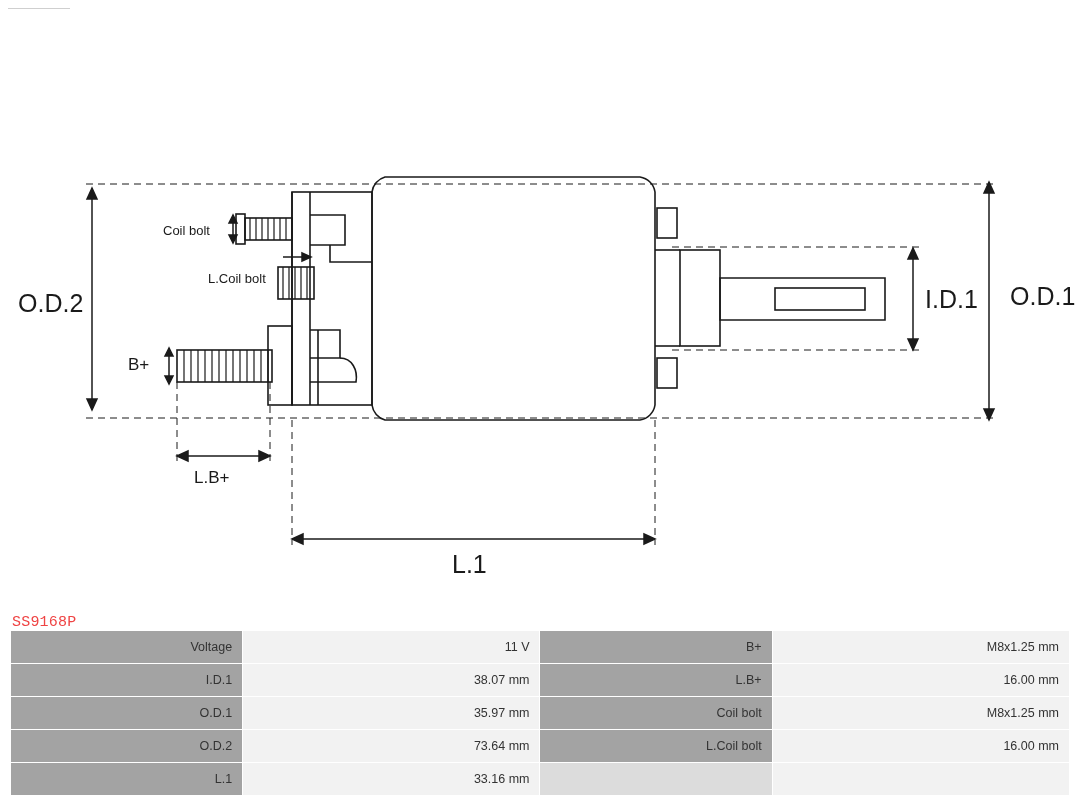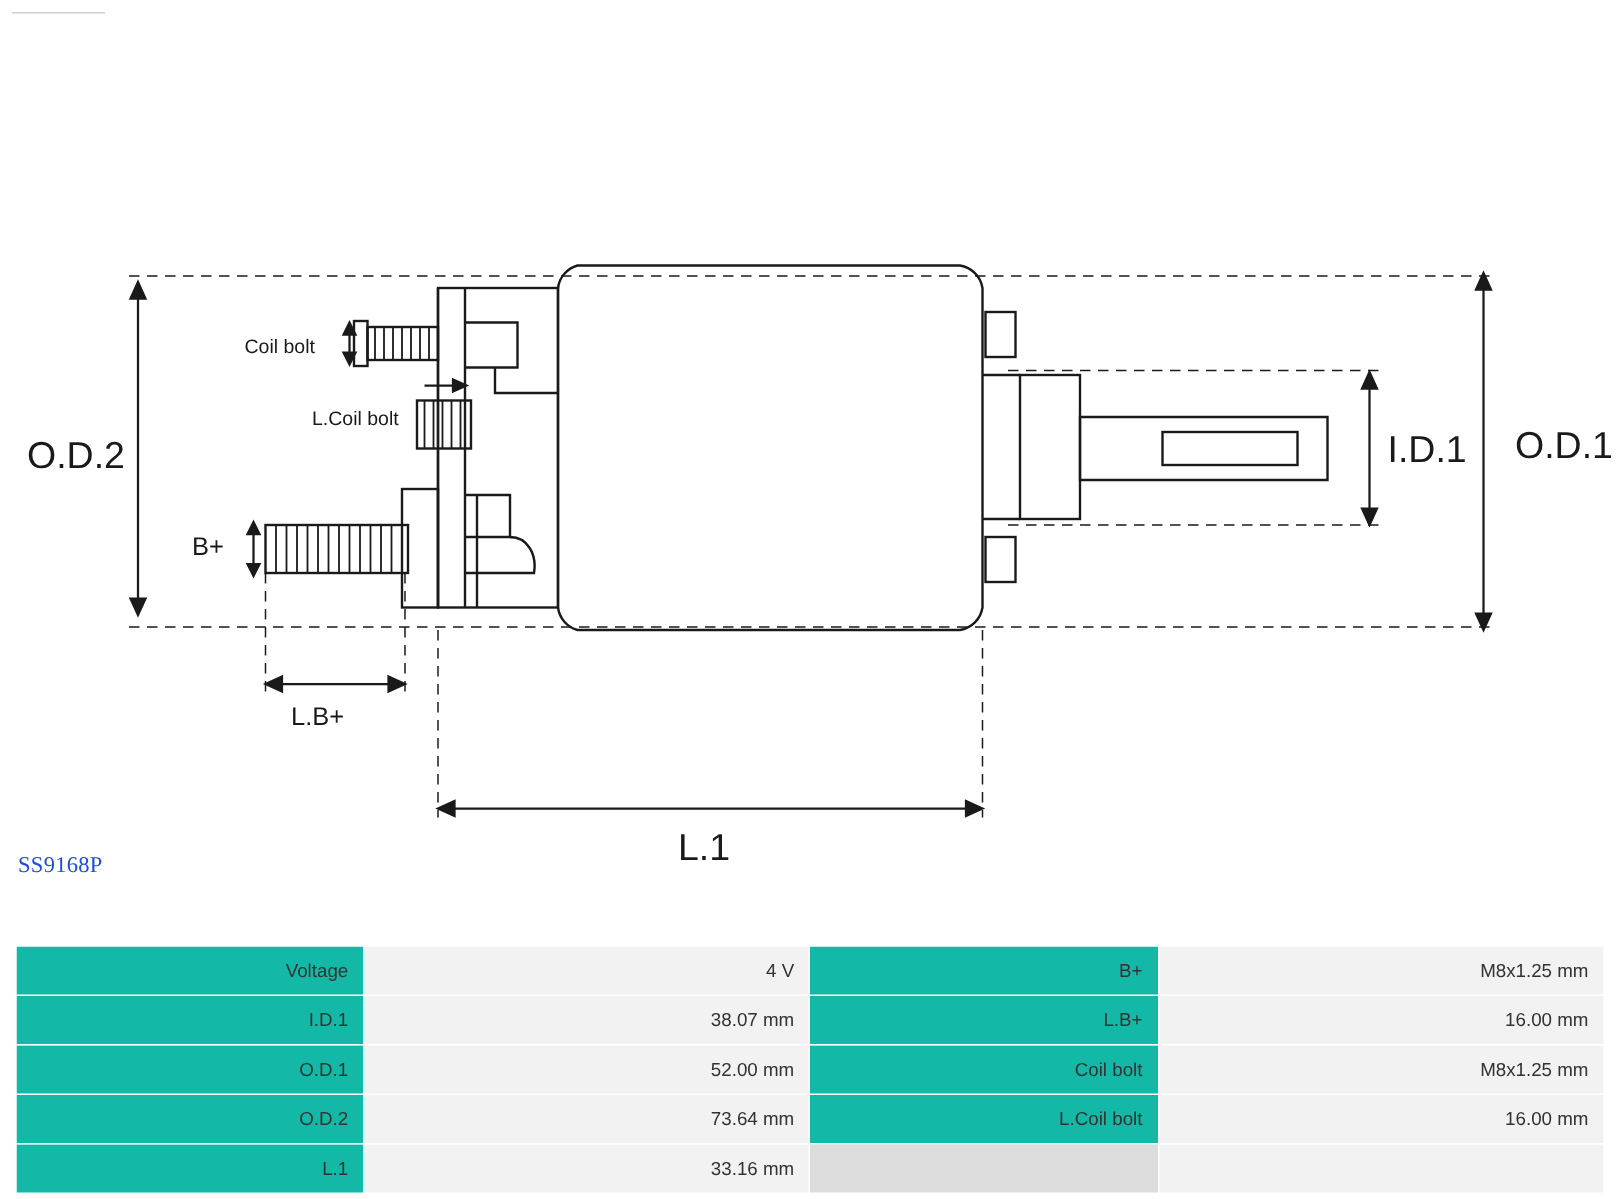--- a/index.html
+++ b/index.html
@@ -23,44 +23,44 @@
   #drawing {
     position: absolute;
     left: 0;
     top: 0;
     width: 1080px;
     height: 600px;
   }
   .part-code {
     position: absolute;
     left: 12px;
-    top: 569px;
+    top: 614px;
     font-size: 15px;
-    color: #1d4ed8;
-    font-family: Liberation Serif, serif;
+    color: #ef4444;
+    font-family: Liberation Mono, monospace;
     letter-spacing: 0.2px;
   }
   table.spec {
     position: absolute;
     left: 10px;
     top: 630px;
     width: 1060px;
     border-collapse: collapse;
     font-size: 12.5px;
     table-layout: fixed;
   }
   table.spec td {
     height: 32px;
     padding: 0 10px;
     border: 1px solid #ffffff;
     vertical-align: middle;
     color: #333333;
   }
   td.lbl {
-    background: #14b8a6;
+    background: #a3a3a3;
     text-align: right;
     width: 200px;
   }
   td.val {
     background: #f2f2f2;
     text-align: right;
     width: 262px;
   }
   td.lbl.empty, td.val.empty {
     background: #dcdcdc;
@@ -184,33 +184,33 @@
     <text x="163" y="235" font-size="13">Coil bolt</text>
     <text x="208" y="283" font-size="13">L.Coil bolt</text>
   </svg>
 
   <div class="part-code">SS9168P</div>
 
   <table class="spec">
     <tbody>
       <tr>
         <td class="lbl">Voltage</td>
-        <td class="val">4 V</td>
+        <td class="val">11 V</td>
         <td class="lbl">B+</td>
         <td class="val">M8x1.25 mm</td>
       </tr>
       <tr>
         <td class="lbl">I.D.1</td>
         <td class="val">38.07 mm</td>
         <td class="lbl">L.B+</td>
         <td class="val">16.00 mm</td>
       </tr>
       <tr>
         <td class="lbl">O.D.1</td>
-        <td class="val">52.00 mm</td>
+        <td class="val">35.97 mm</td>
         <td class="lbl">Coil bolt</td>
         <td class="val">M8x1.25 mm</td>
       </tr>
       <tr>
         <td class="lbl">O.D.2</td>
         <td class="val">73.64 mm</td>
         <td class="lbl">L.Coil bolt</td>
         <td class="val">16.00 mm</td>
       </tr>
       <tr>

